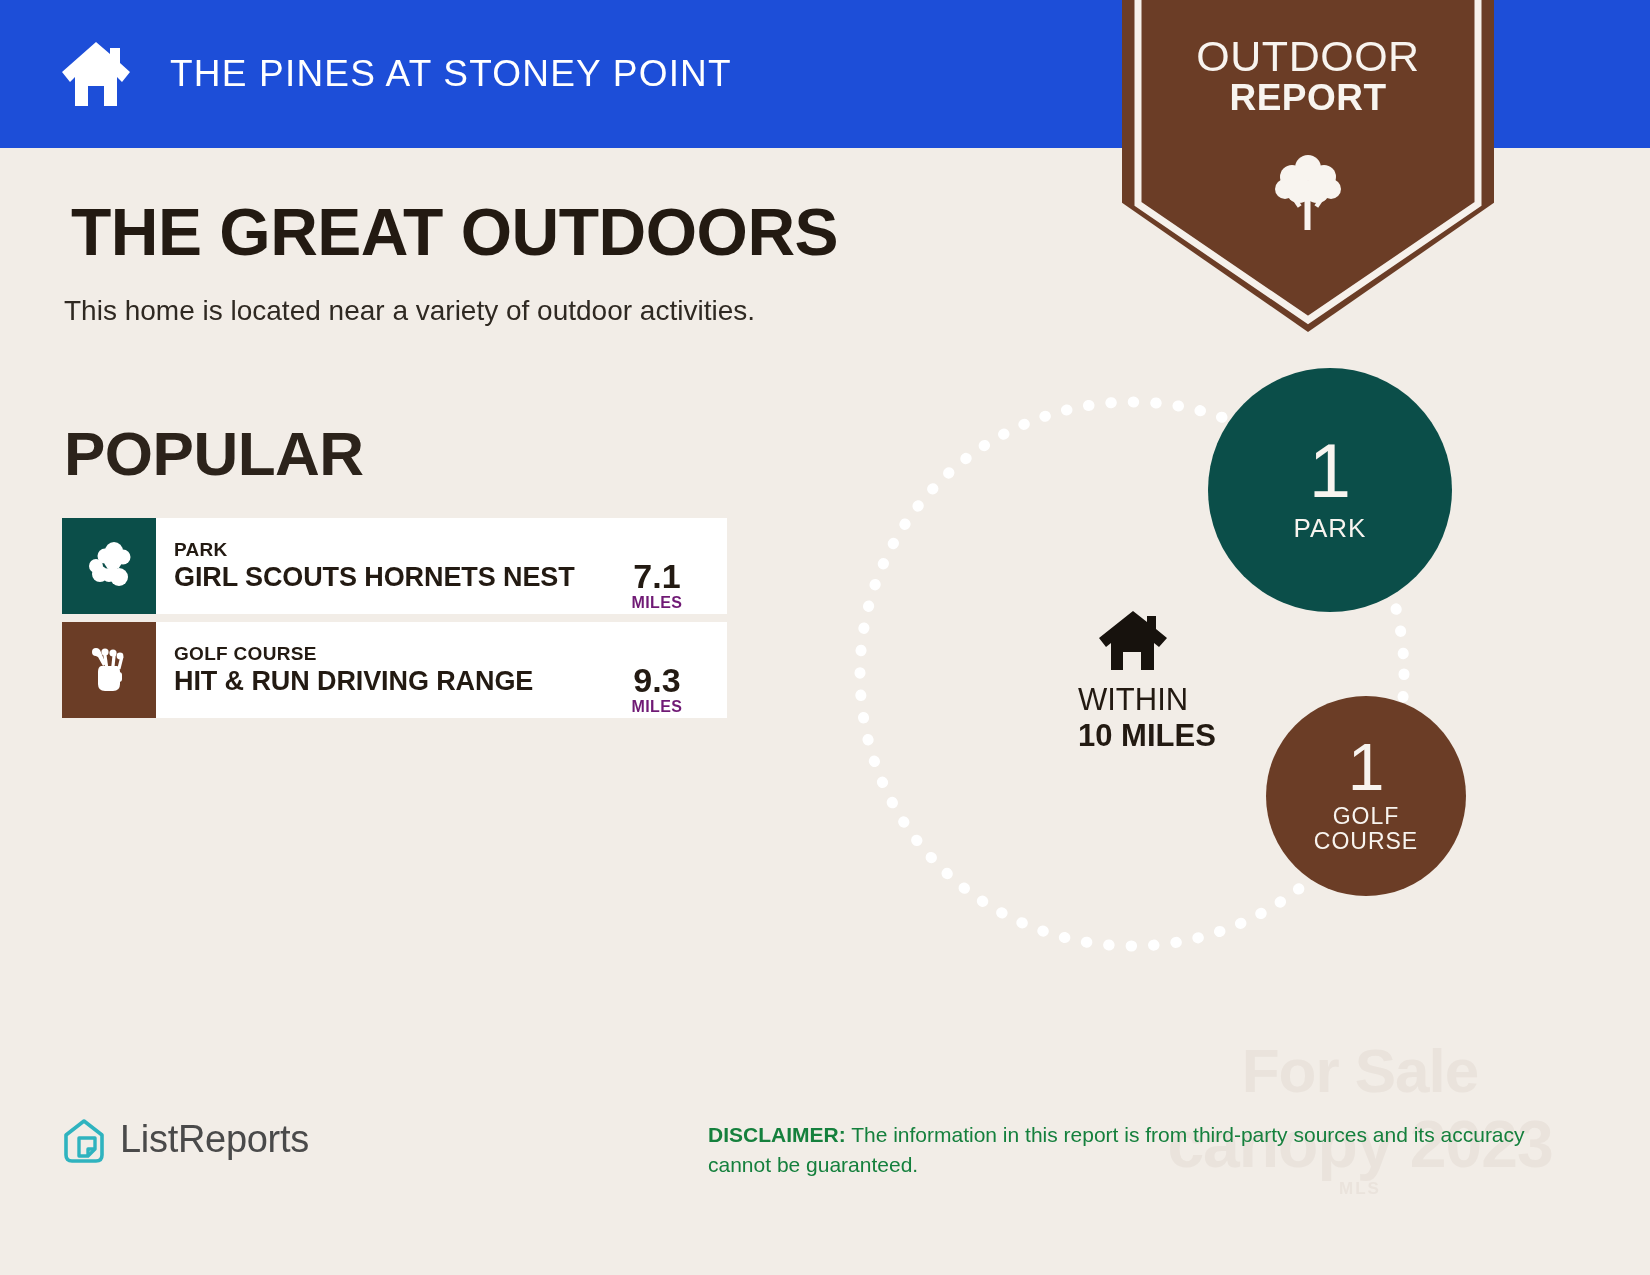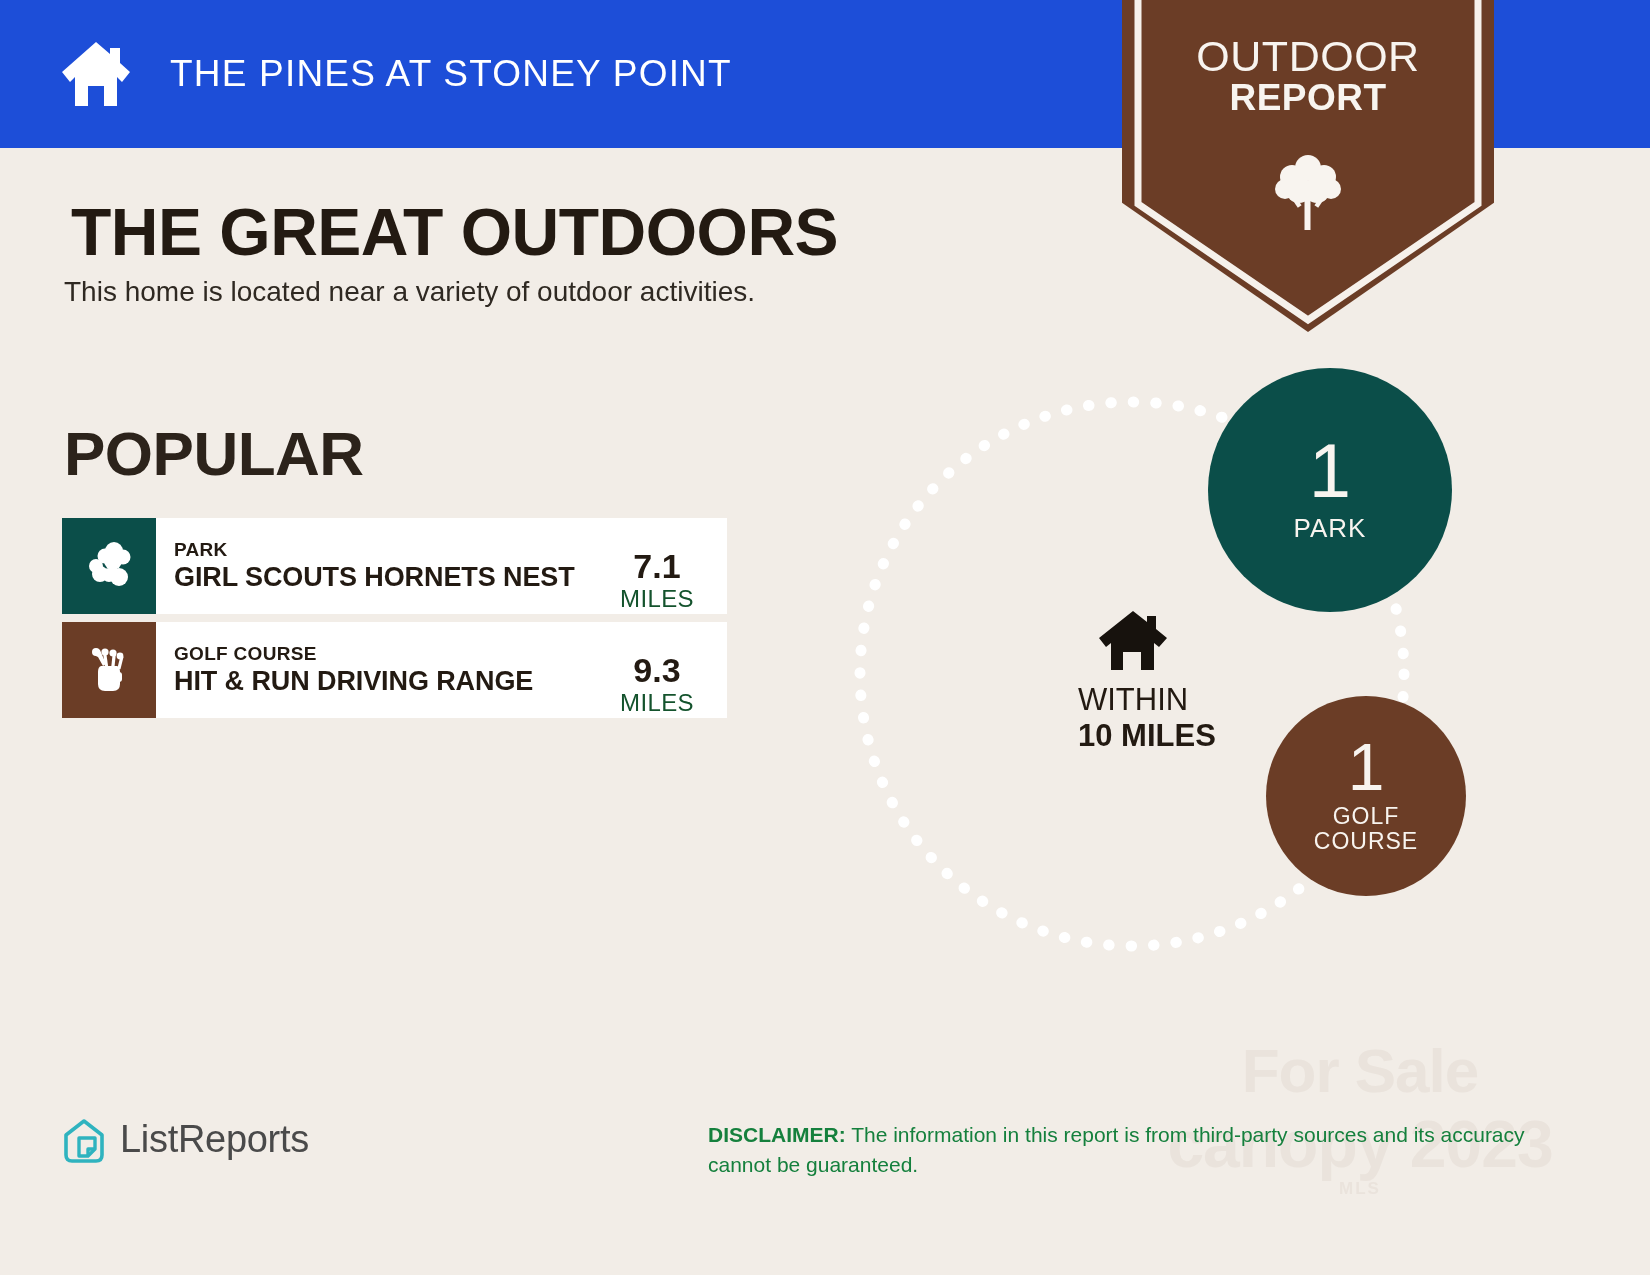--- a/index.html
+++ b/index.html
@@ -101,21 +101,21 @@
     font-size: 66px;
     font-weight: 700;
     color: #231A12;
     letter-spacing: -0.5px;
     white-space: nowrap;
     margin-left: 7px;
   }
   .main-subtitle {
     position: absolute;
     left: 64px;
-    top: 276px;
+    top: 295px;
     font-size: 28px;
     font-weight: 400;
     color: #2F2922;
     white-space: nowrap;
   }
   .section-title {
     position: absolute;
     left: 64px;
     top: 418px;
     font-size: 62px;
@@ -178,23 +178,23 @@
     align-items: center;
     justify-content: flex-end;
   }
   .poi-dist-num {
     font-size: 34px;
     font-weight: 700;
     color: #231A12;
     line-height: 1.0;
   }
   .poi-dist-unit {
-    font-size: 24px;
-    font-weight: 400;
-    color: #14532d;
+    font-size: 16px;
+    font-weight: 700;
+    color: #701a75;
     letter-spacing: 0.4px;
     line-height: 1.3;
   }
 
   
   .diagram {
     position: absolute;
     left: 820px;
     top: 350px;
     width: 700px;

